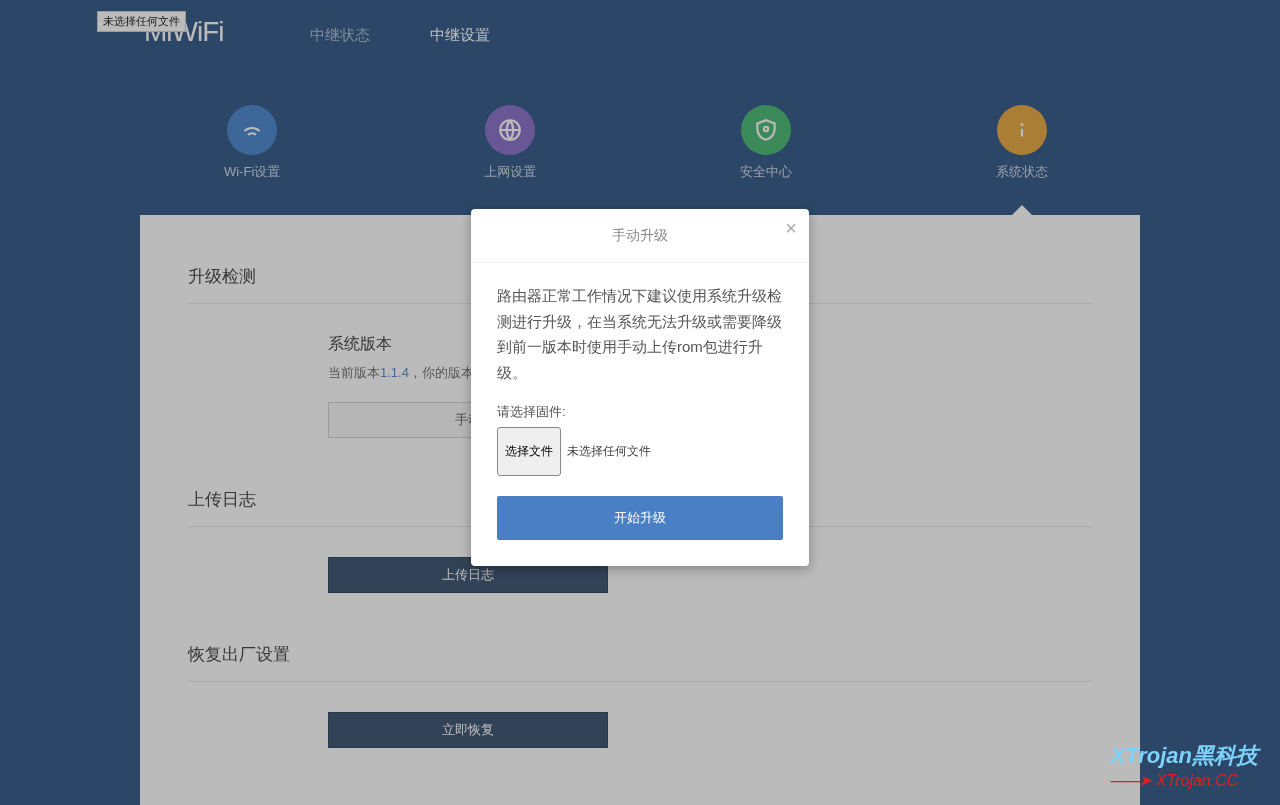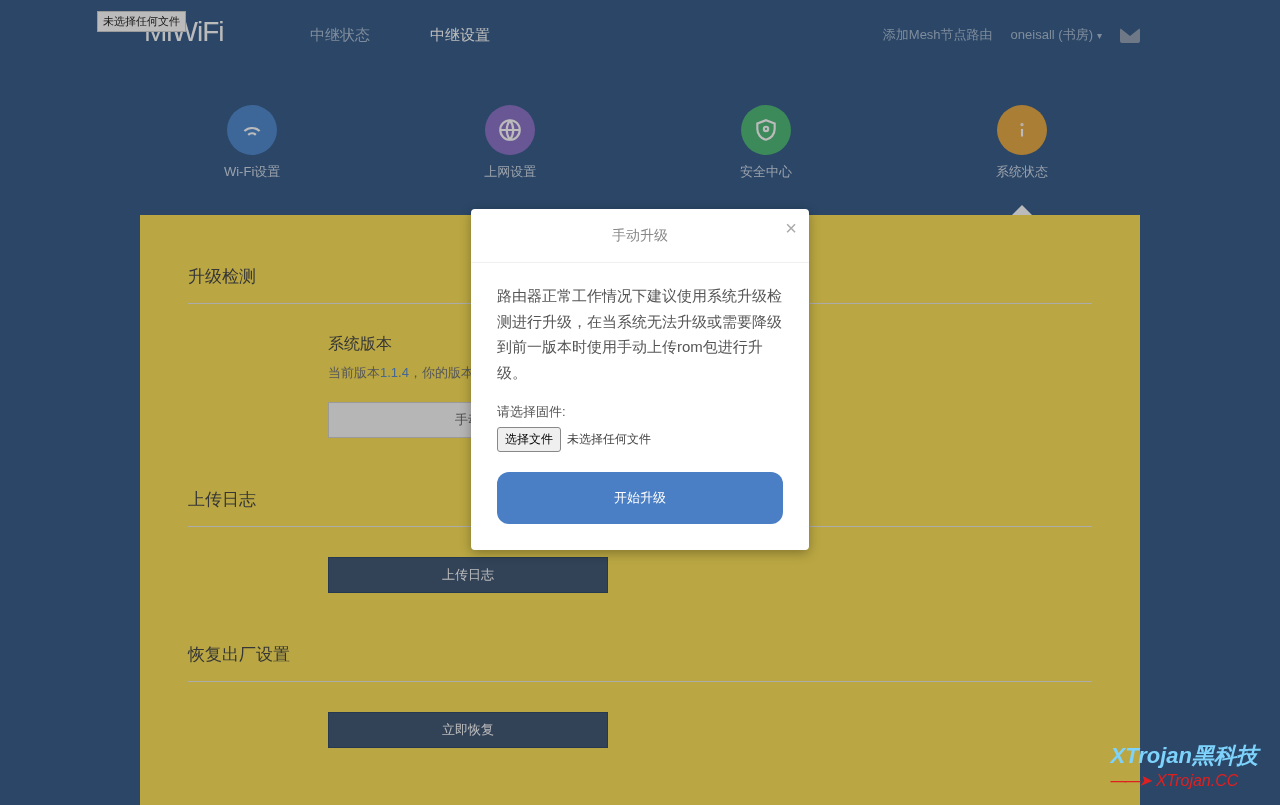--- a/index.html
+++ b/index.html
@@ -106,21 +106,21 @@
       border-left: 10px solid transparent;
       border-right: 10px solid transparent;
       border-bottom: 10px solid #fff;
     }
     .content {
       position: absolute;
       top: 215px;
       left: 140px;
       right: 140px;
       bottom: 0;
-      background: #fde047;
+      background: #ffffff;
       padding: 50px 48px 8px;
     }
     .section { margin-bottom: 50px; }
     .section-title {
       color: #333;
       font-size: 17px;
       font-weight: 400;
       padding-bottom: 15px;
       border-bottom: 1px solid #e8e8e8;
     }
@@ -198,36 +198,36 @@
     .modal-desc {
       font-size: 15px;
       color: #555;
       line-height: 1.7;
       margin-bottom: 18px;
     }
     .file-label { font-size: 13px; color: #555; margin-bottom: 6px; }
     .file-row { display: flex; align-items: center; gap: 6px; margin-bottom: 20px; }
     .file-btn {
       font-size: 12px;
-      padding: 3px 7px;
+      padding: 15px 7px;
       border: 1px solid #888;
       background: #efefef;
       border-radius: 3px;
       cursor: pointer;
     }
     .file-status { font-size: 12px; color: #444; }
     .modal-action {
-      height: 52px;
+      height: 44px;
       background: #4a7fc5;
       color: #fff;
       display: flex;
       align-items: center;
       justify-content: center;
       font-size: 13px;
-      border-radius: 12px;
+      border-radius: 2px;
       cursor: pointer;
     }
     .watermark {
       position: absolute;
       right: 22px;
       bottom: 15px;
       z-index: 30;
       text-align: left;
       font-family: Arial;
     }
@@ -238,28 +238,20 @@
 </head>
 <body>
 
 <div class="tooltip-topleft">未选择任何文件</div>
 
 <div class="header">
   <div class="logo">MiWiFi</div>
   <div class="header-nav">
     <div class="header-nav-item">中继状态</div>
     <div class="header-nav-item active">中继设置</div>
-  </div>
-  <div class="header-right">
-    <span>添加Mesh节点路由</span>
-    <div class="user-dropdown">
-      <span>oneisall (书房)</span>
-      <span class="chevron">▾</span>
-    </div>
-    <div class="mail-ico"></div>
   </div>
 </div>
 
 <div class="nav-icons">
   <div class="nav-item">
     <div class="nav-circle c-blue">
       <svg width="26" height="26" viewBox="0 0 24 24" fill="none" stroke="#fff" stroke-width="2">
           <path d="M5 13a10 10 0 0 1 14 0M8.5 16.5a5 5 0 0 1 7 0M12 20h.01"></path>
         </svg>
     </div>

